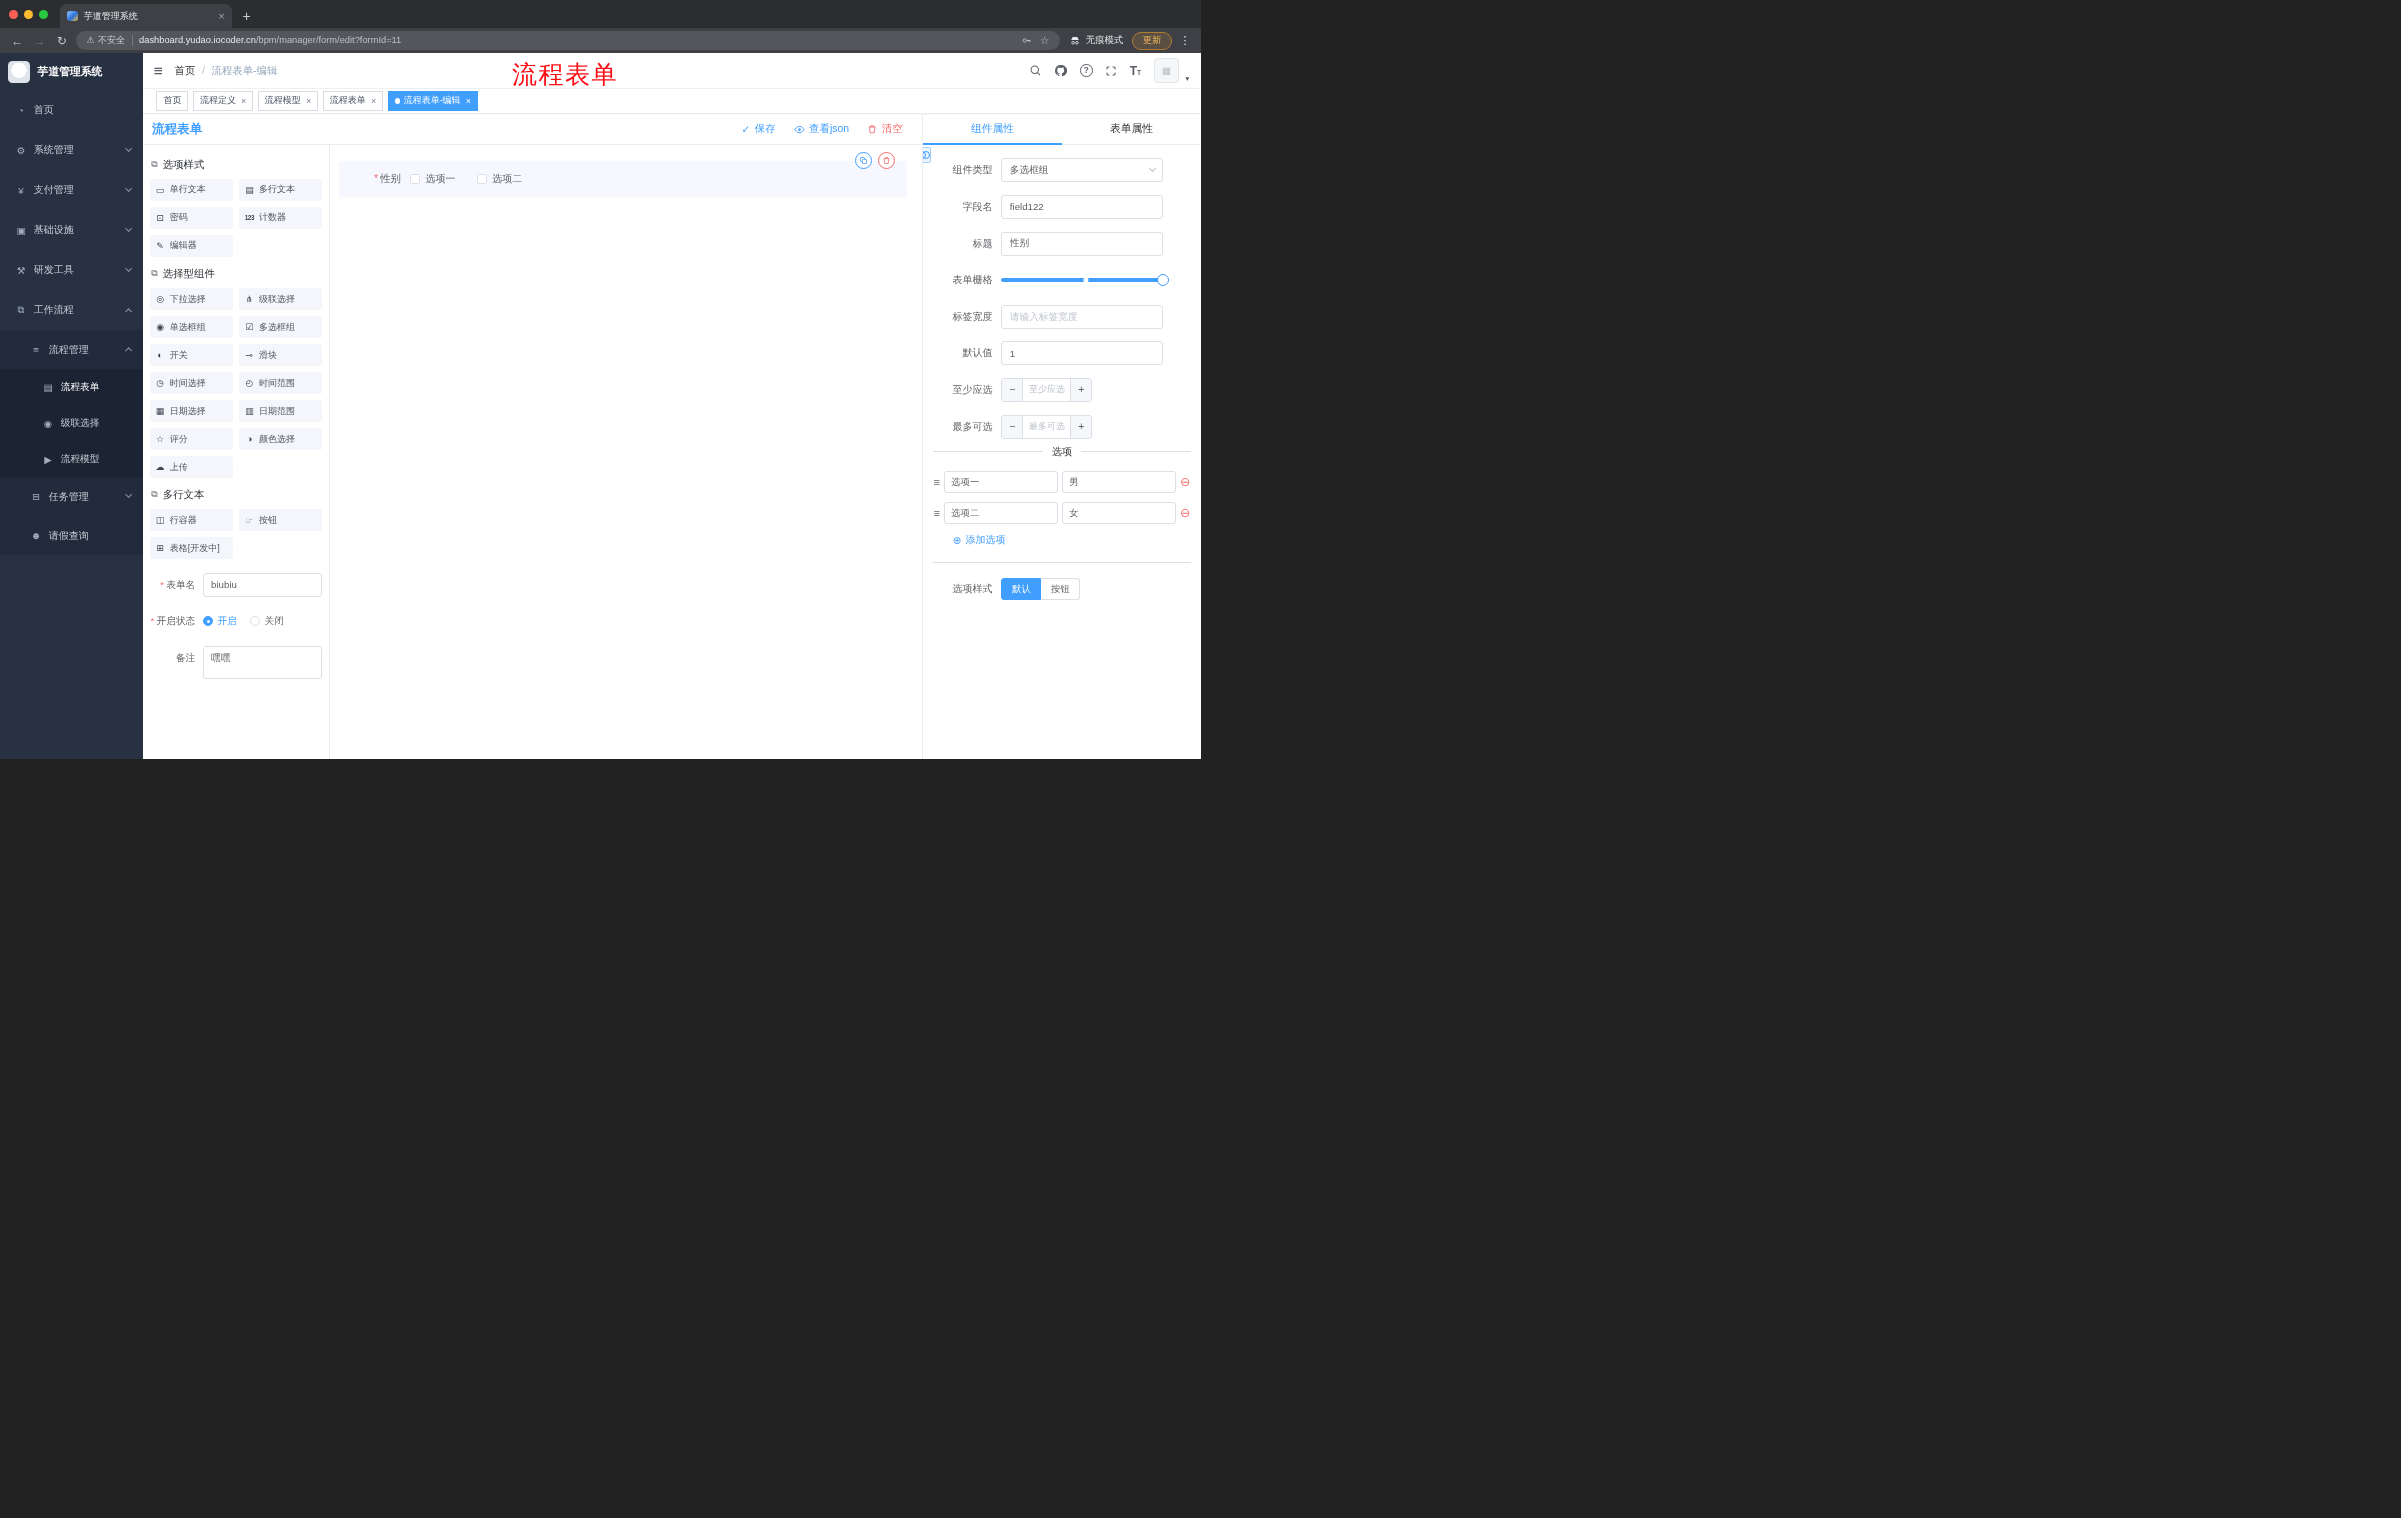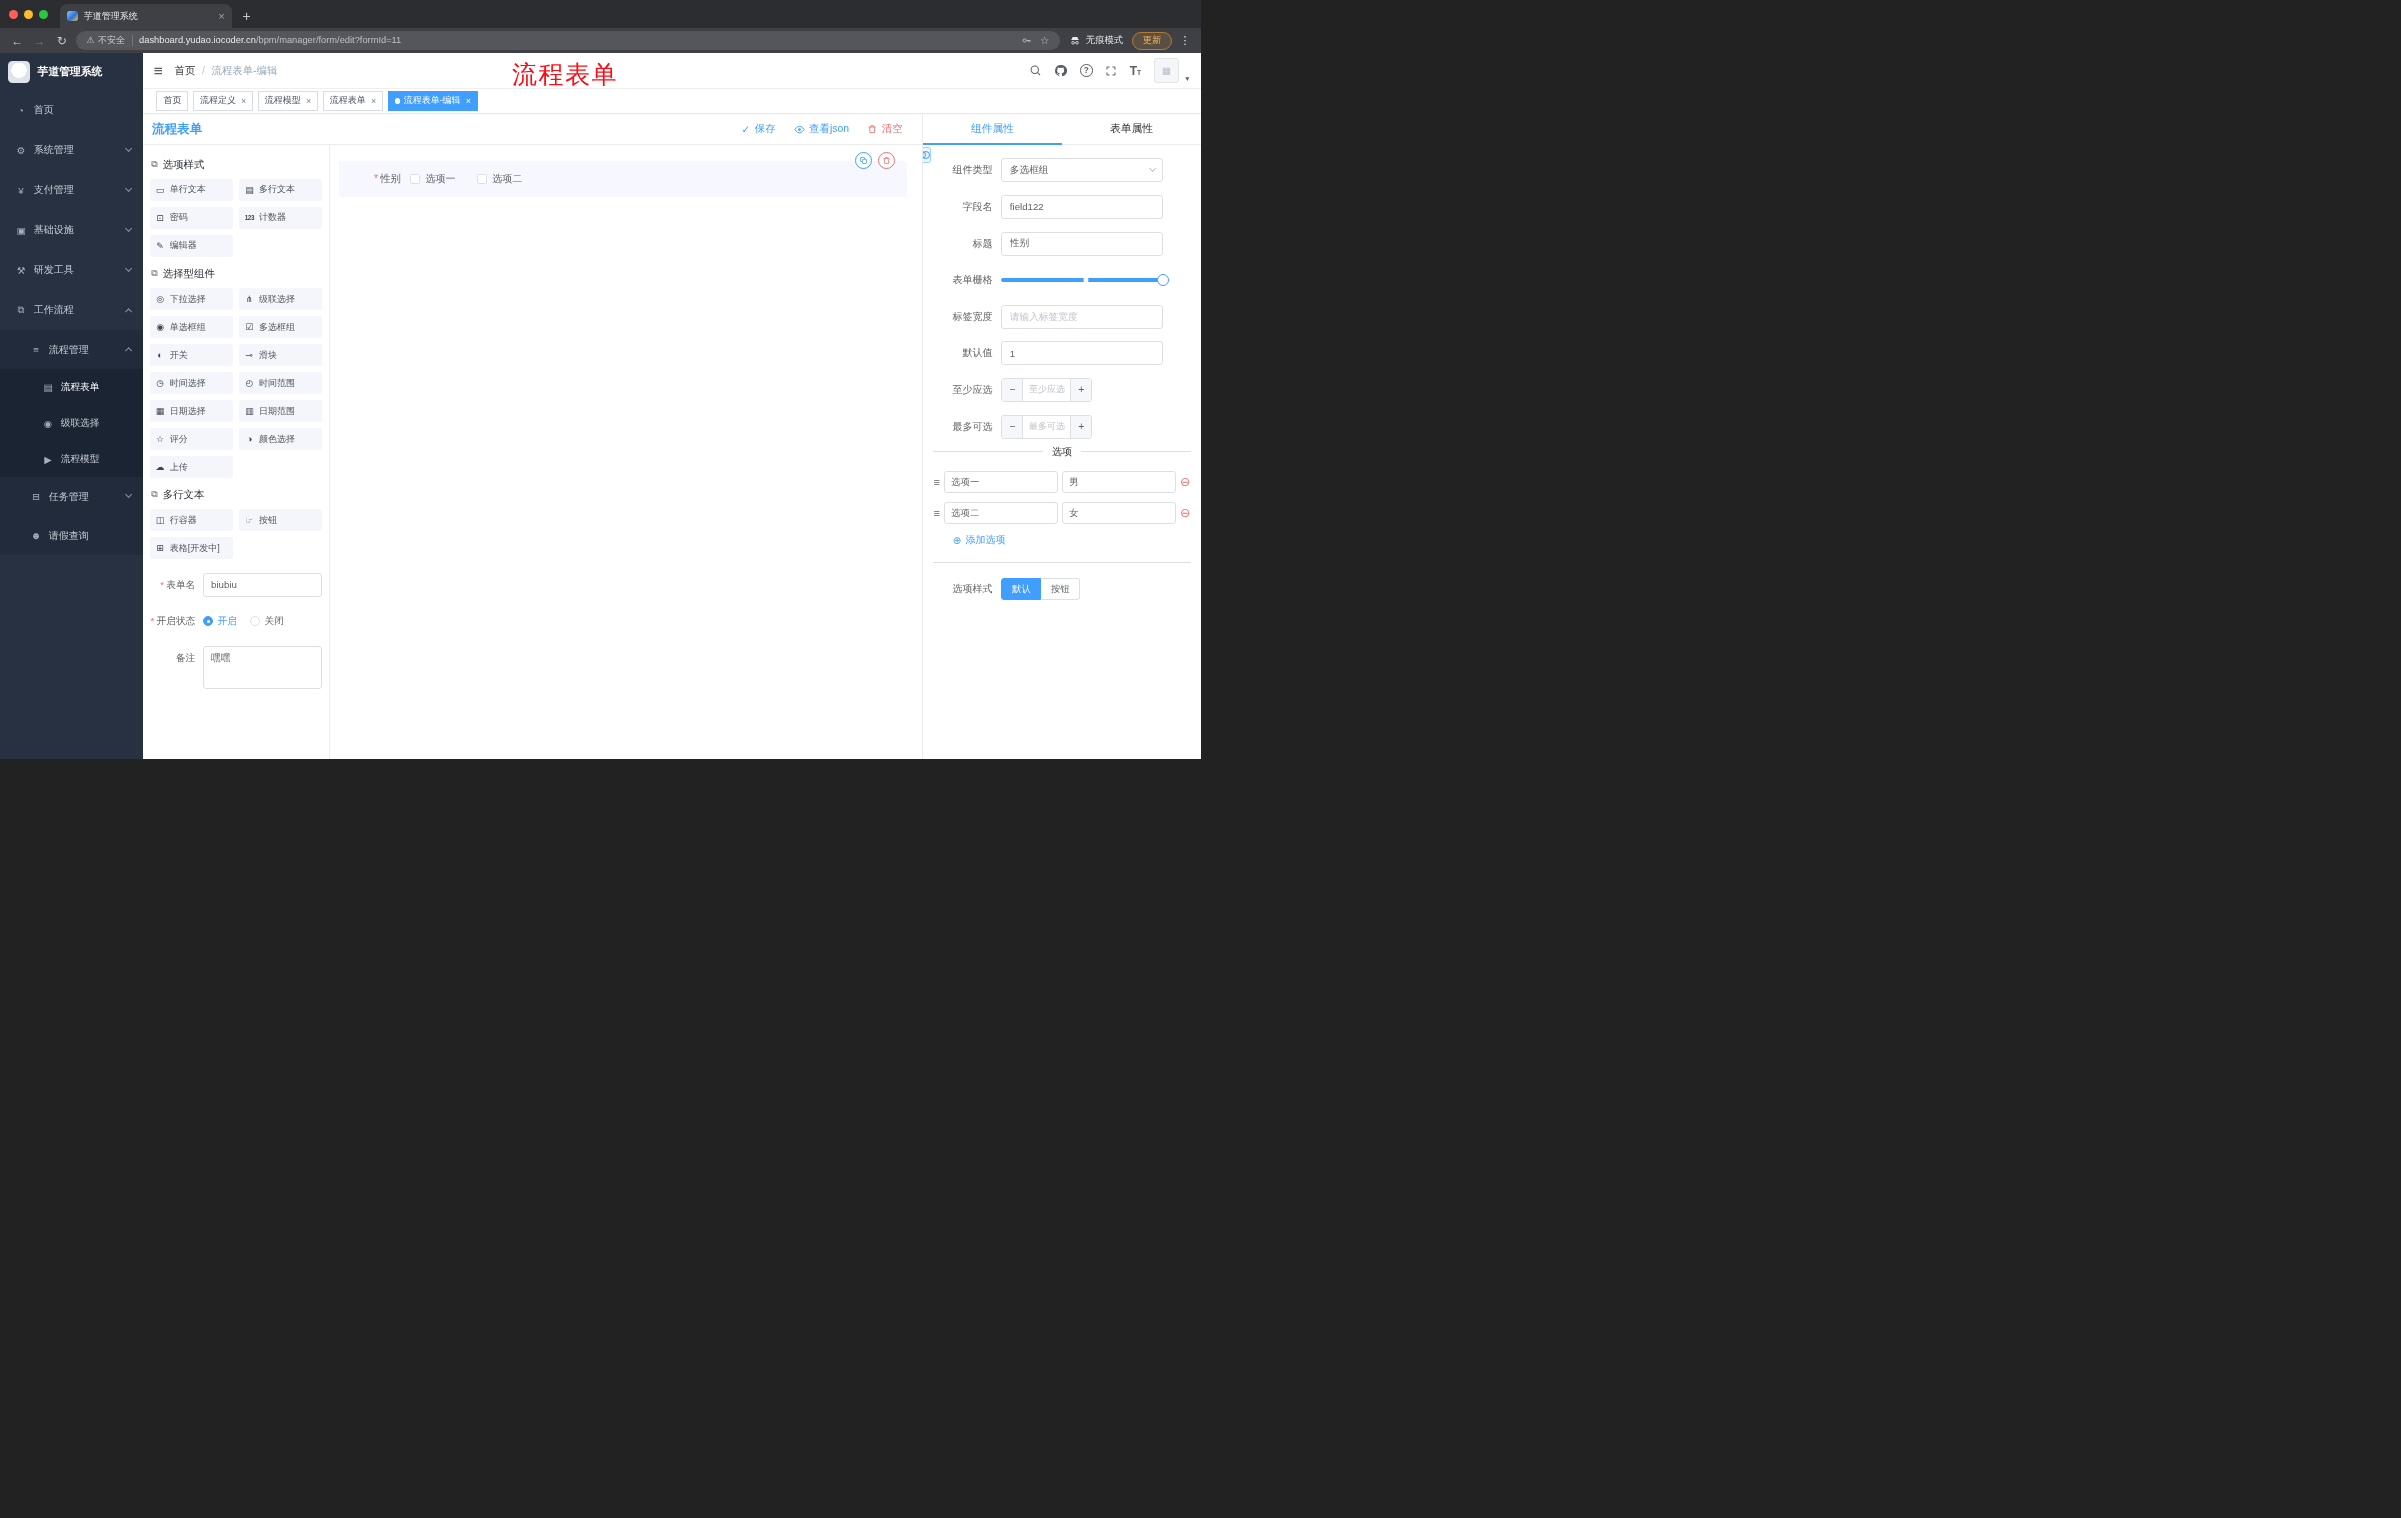--- a/index.html
+++ b/index.html
@@ -89,21 +89,21 @@
 .p-item .ic.txt{font-size:6.3px;letter-spacing:-0.4px;font-weight:bold}
 
 
 .pal-form{margin-top:13.4px;display:flex;flex-direction:column;gap:12.6px}
 .pf-row{display:flex;align-items:flex-start}
 .pf-label{width:53px;flex:none;text-align:right;font-size:9.7px;color:#606266;padding-right:7.4px;line-height:24px;white-space:nowrap}
 .req::before{content:"*";color:#f56c6c;margin-right:2.2px}
 .pf-ctrl{flex:1;min-width:0}
 .inp{width:100%;height:24px;border:0.7px solid #dcdfe6;border-radius:3px;padding:0 7.4px;font-size:9.7px;color:#606266;background:#fff;outline:none;font-family:inherit}
 .inp::placeholder{color:#bfc4cc}
-textarea.inp{height:43px;padding:4.5px 7.4px;resize:none;line-height:1.4}
+textarea.inp{height:33px;padding:4.5px 7.4px;resize:none;line-height:1.4}
 .radio-line{display:flex;align-items:center;gap:12.6px;height:24px}
 .radio{display:flex;align-items:center;gap:4.5px;font-size:9.7px;color:#606266;cursor:pointer}
 .r-dot{width:10.4px;height:10.4px;border-radius:50%;border:0.7px solid #dcdfe6;background:#fff;position:relative;flex:none}
 .radio.on{color:#409eff}
 .radio.on .r-dot{background:#409eff;border-color:#409eff}
 .radio.on .r-dot::after{content:"";position:absolute;left:3.3px;top:3.3px;width:3px;height:3px;border-radius:50%;background:#fff}
 
 
 .canvas{flex:1;padding:16.3px 7.4px 0 9px;position:relative;min-width:0}
 .c-row{display:flex;align-items:center;margin-bottom:19.3px}

